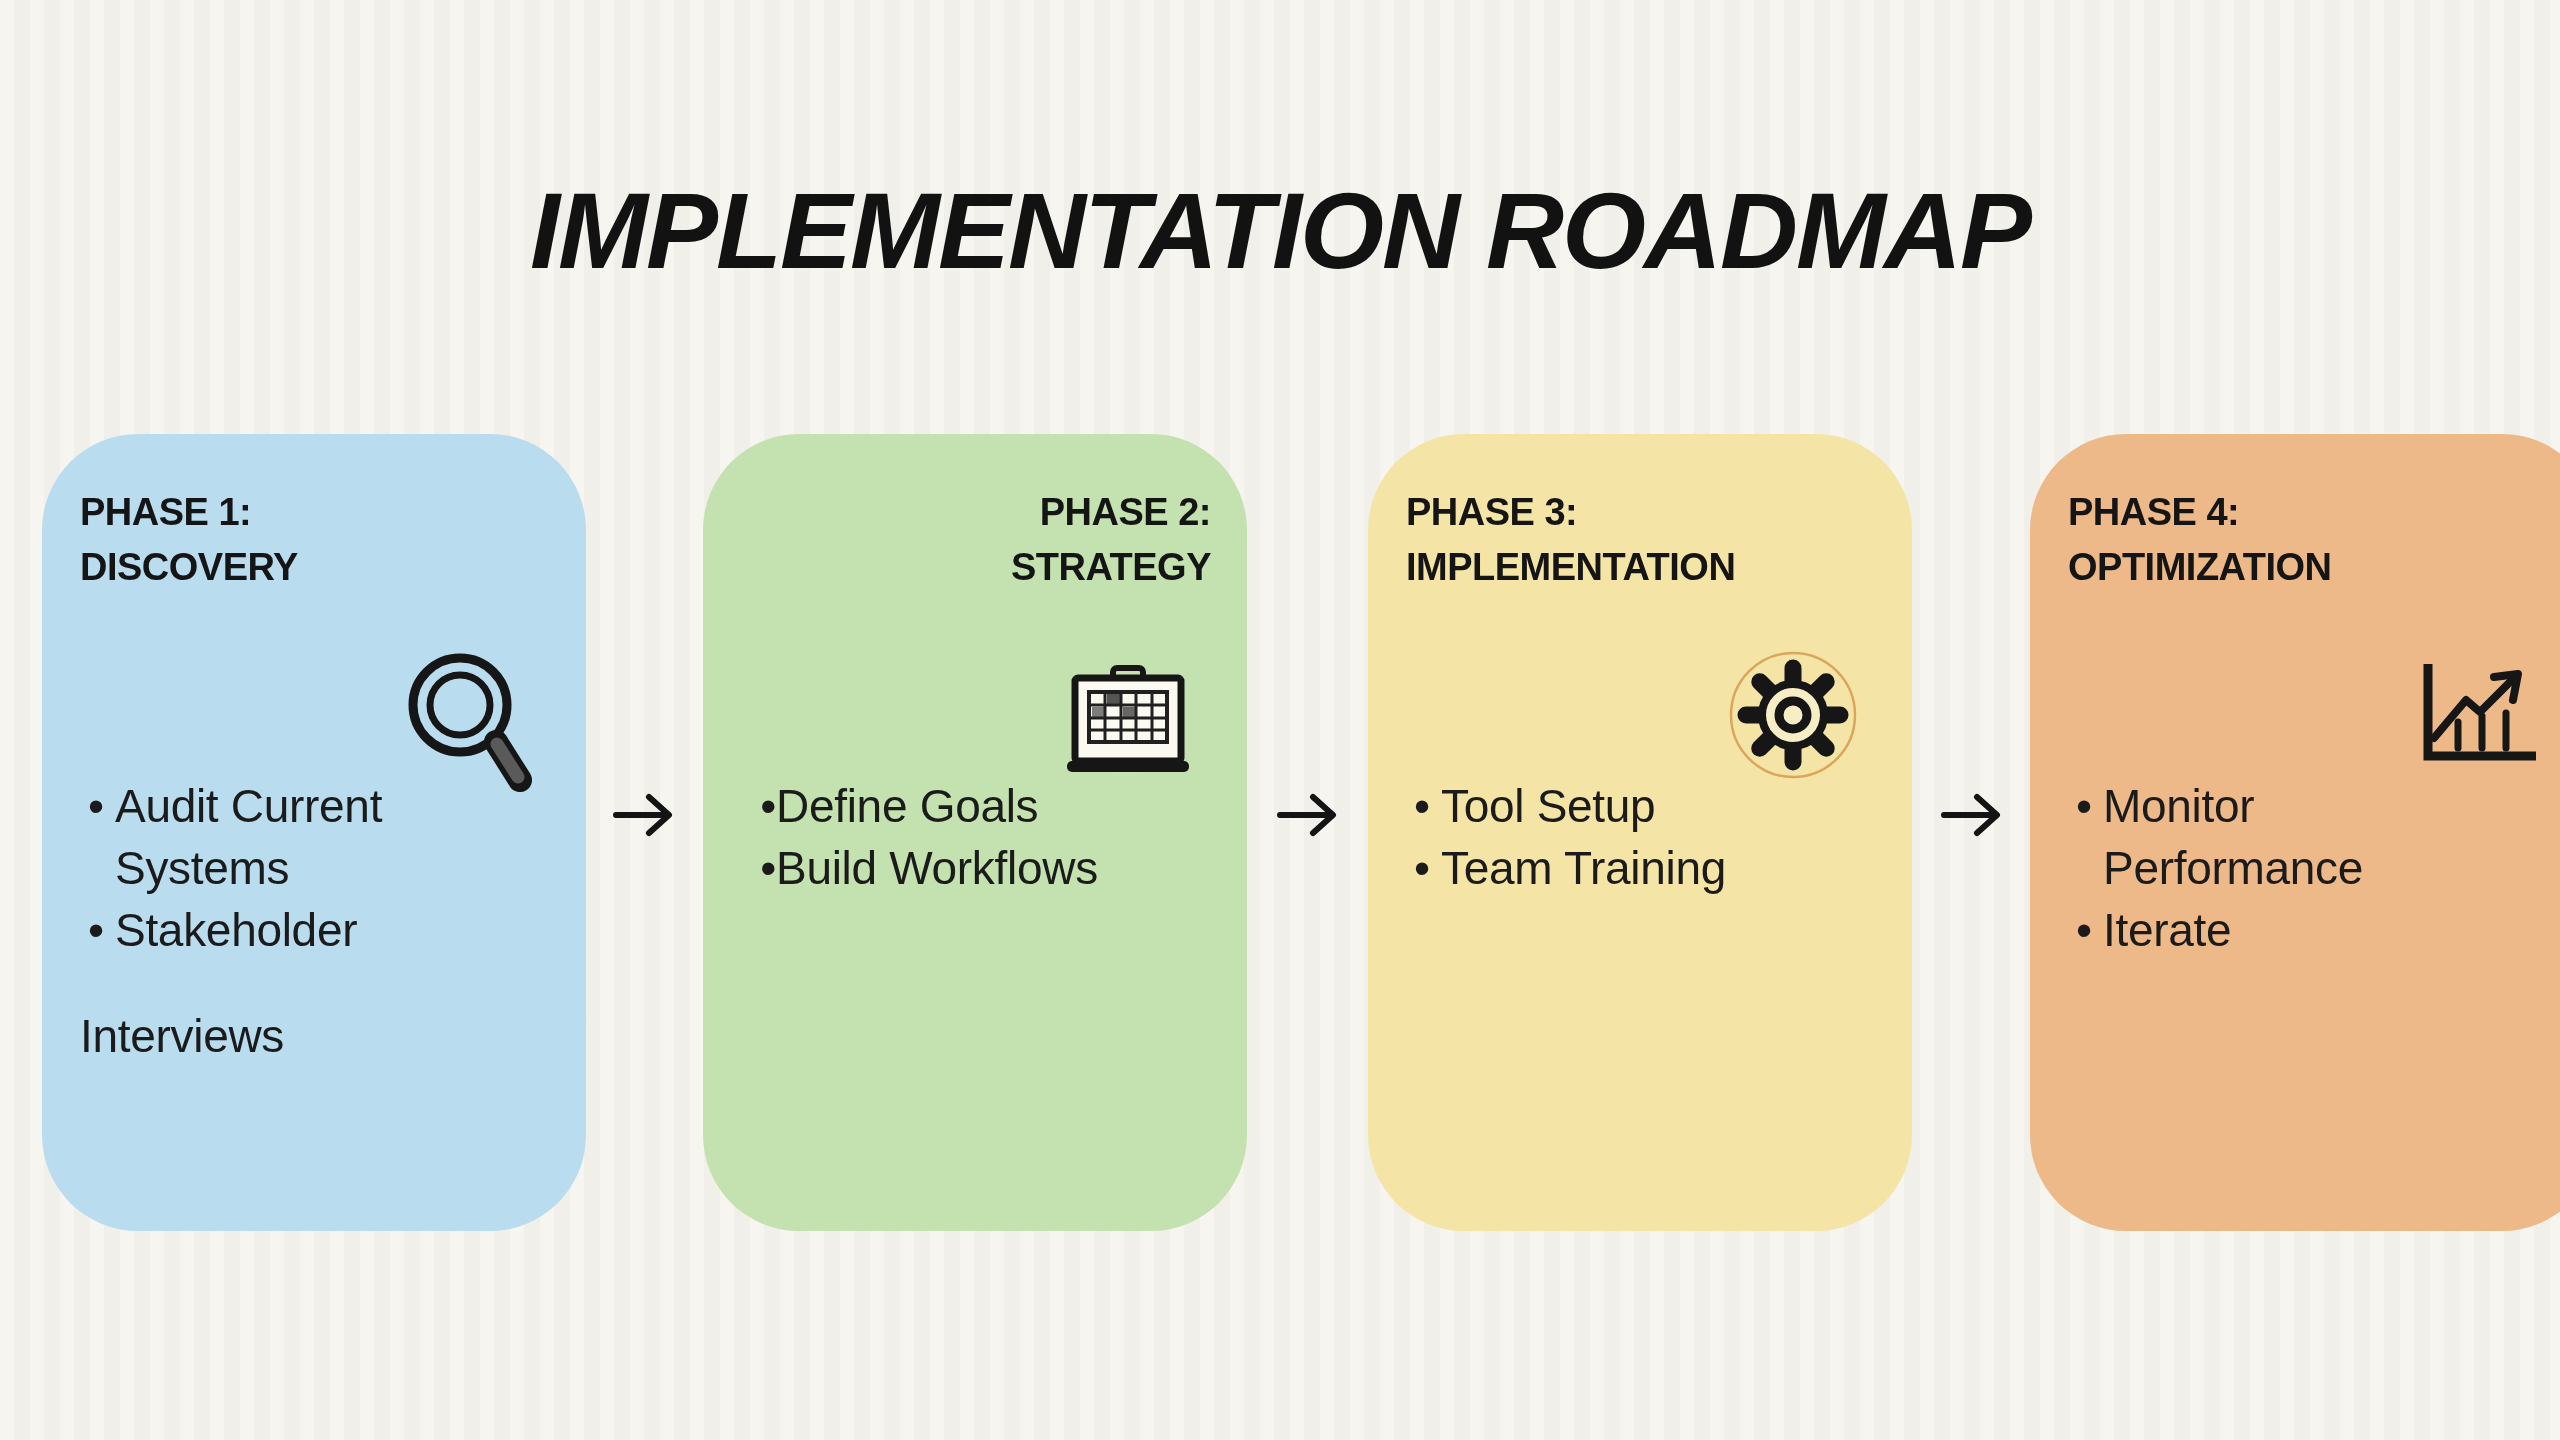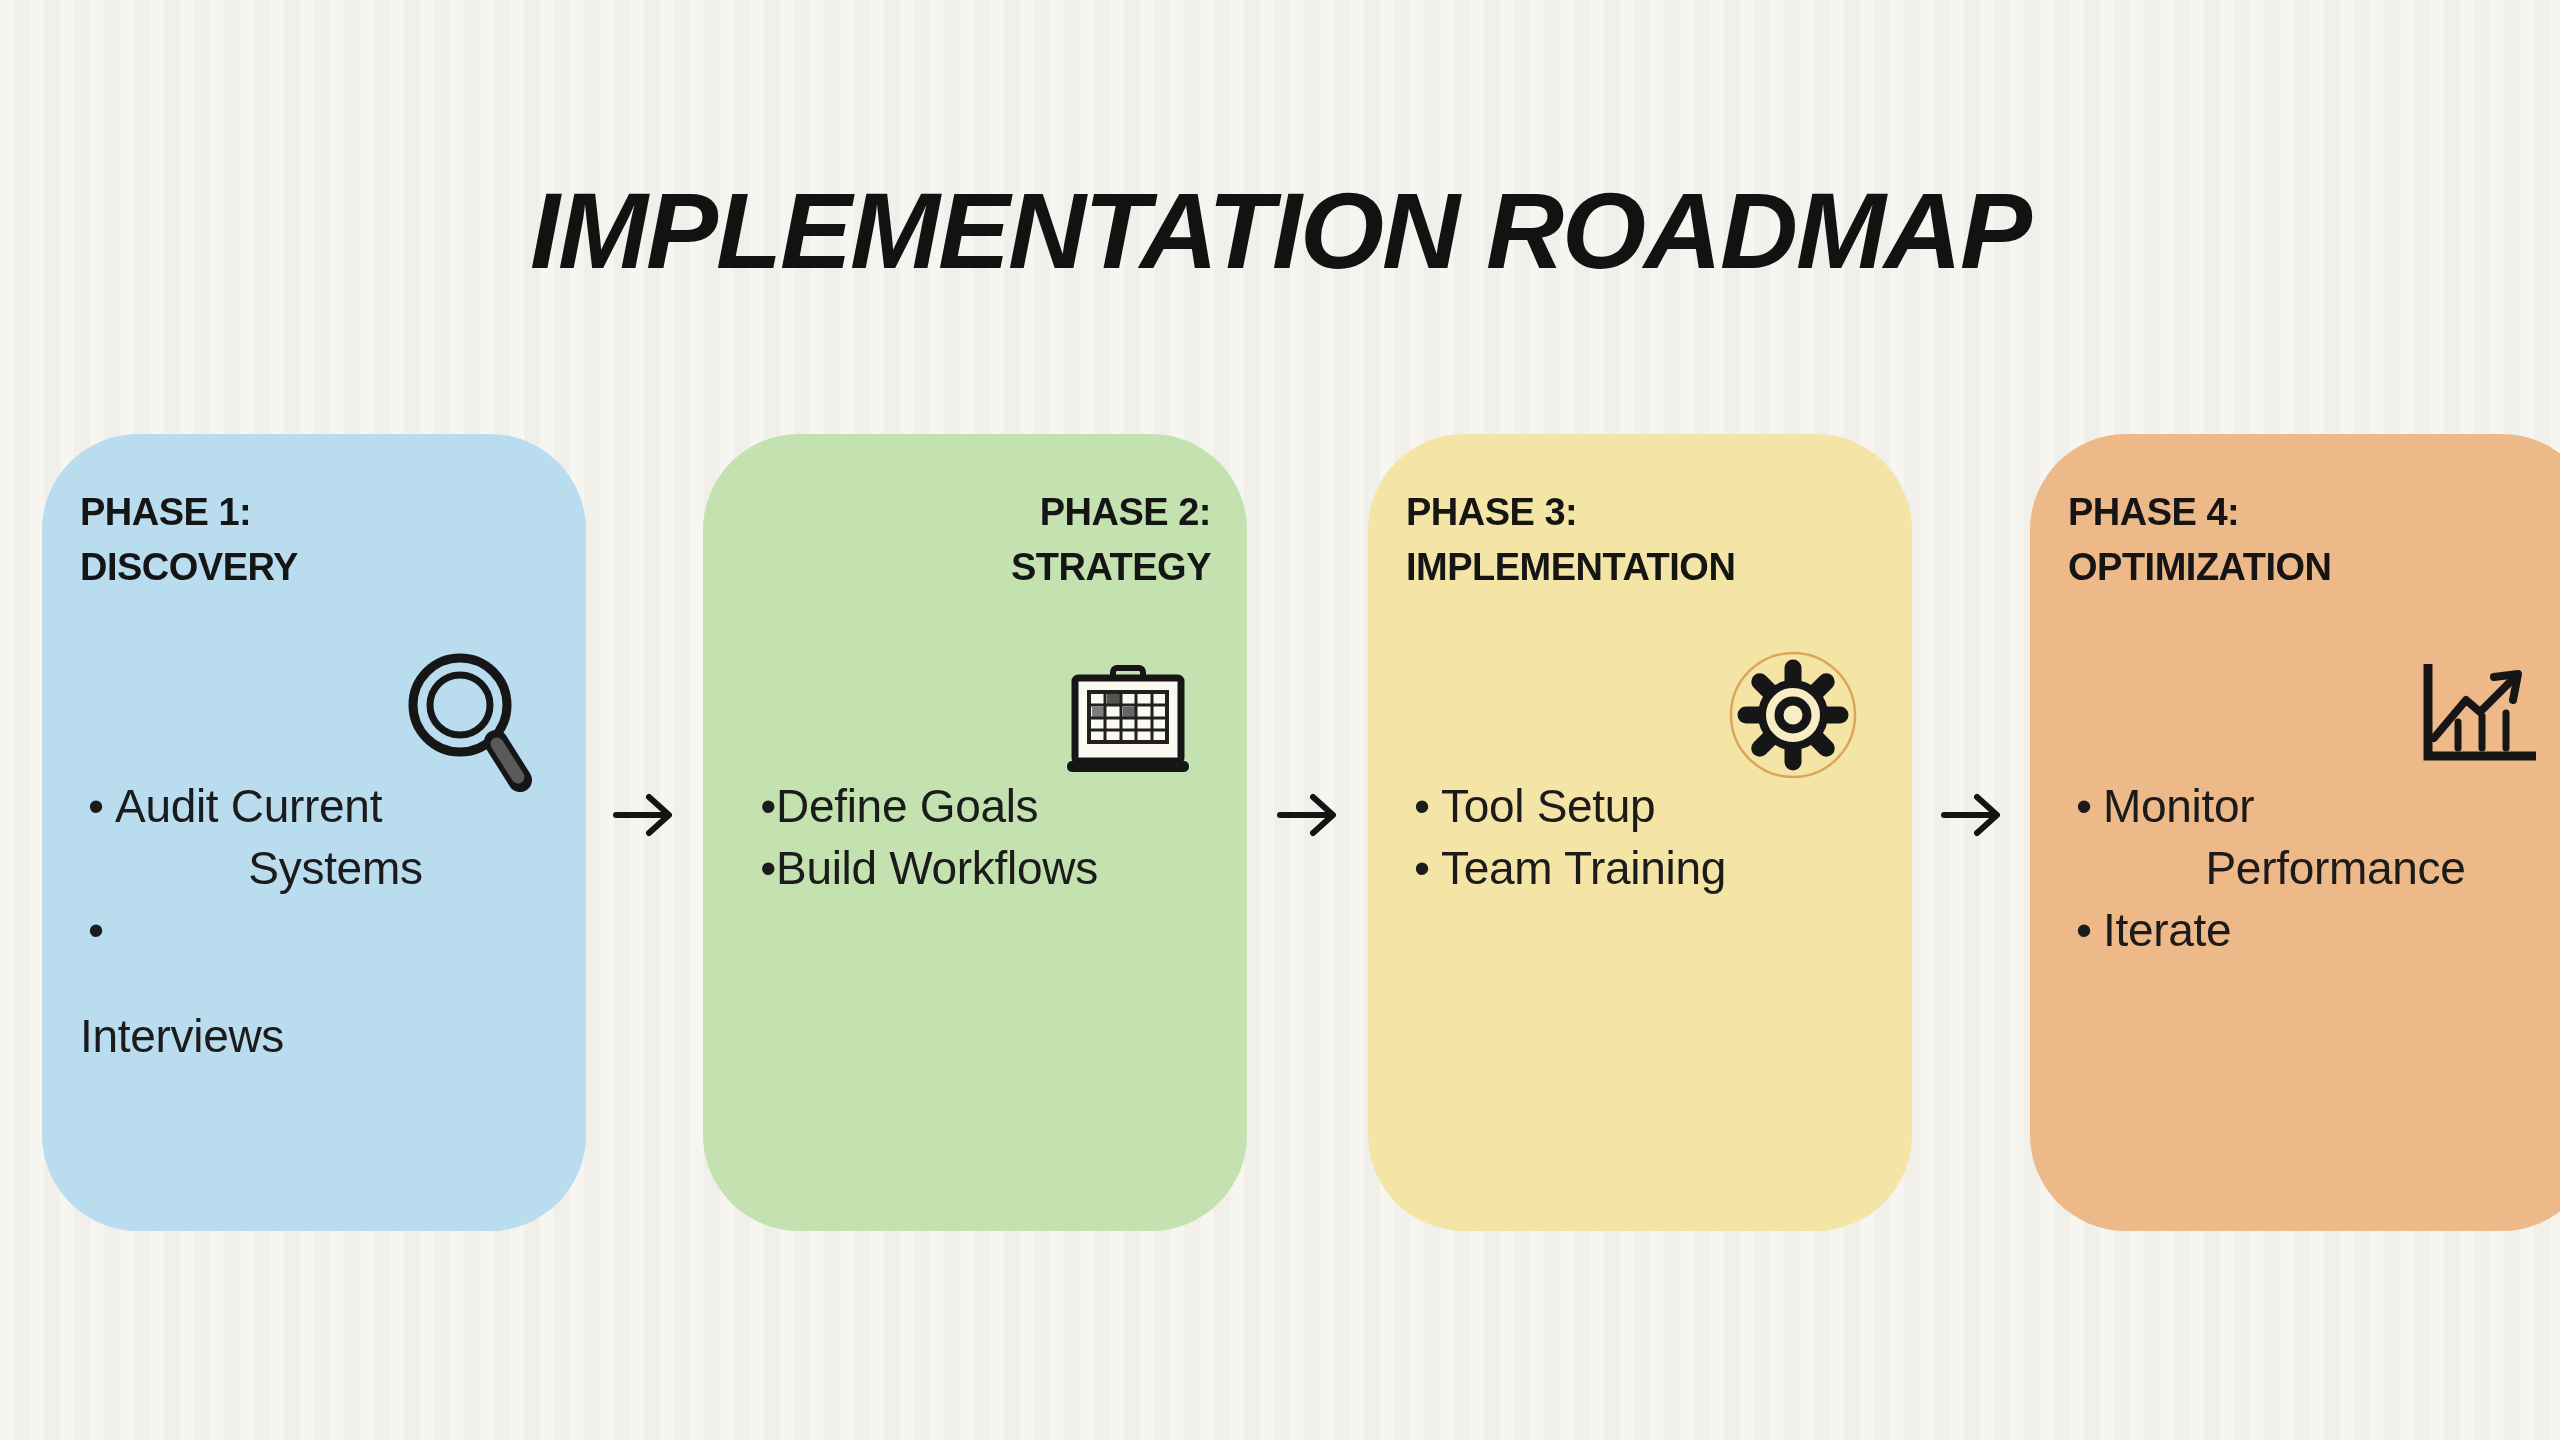--- a/index.html
+++ b/index.html
@@ -77,21 +77,21 @@
   .card .bullets { top: 341px; }
   .line {
     font-size: 46px;
     line-height: 62px;
     letter-spacing: -0.3px;
     color: #1b1b1b;
     white-space: nowrap;
   }
   .line.bullet { display: flex; margin-left: 8px; }
   .line.bullet .dot { flex: 0 0 27px; }
-  .line.wrap-indent { padding-left: 35px; text-align: center; }
+  .line.wrap-indent { padding-left: 35px; }
   .line.wrap-flush { padding-left: 0; margin-top: 44px; }
 
   .arrow {
     position: absolute;
     top: 787px;
     width: 64px;
     height: 56px;
   }
   .arrow.a1 { left: 612px; }
   .arrow.a2 { left: 1276px; }
@@ -118,20 +118,21 @@
       </svg>
     </div>
     <div class="bullets">
       <div class="line bullet">
         <span class="dot">•</span>
         <span>Audit Current</span>
       </div>
       <div class="line wrap-indent">Systems</div>
       <div class="line bullet">
         <span class="dot">•</span>
+        <span>Stakeholder</span>
       </div>
       <div class="line wrap-flush">Interviews</div>
     </div>
   </div>
 
   <svg class="arrow a1" viewBox="0 0 64 56">
     <line x1="4" y1="28" x2="54" y2="28" stroke="#141414" stroke-width="6" stroke-linecap="round"></line>
     <path d="M37 10 L57 28 L37 46" fill="none" stroke="#141414" stroke-width="6" stroke-linecap="round" stroke-linejoin="round"></path>
   </svg>
 

